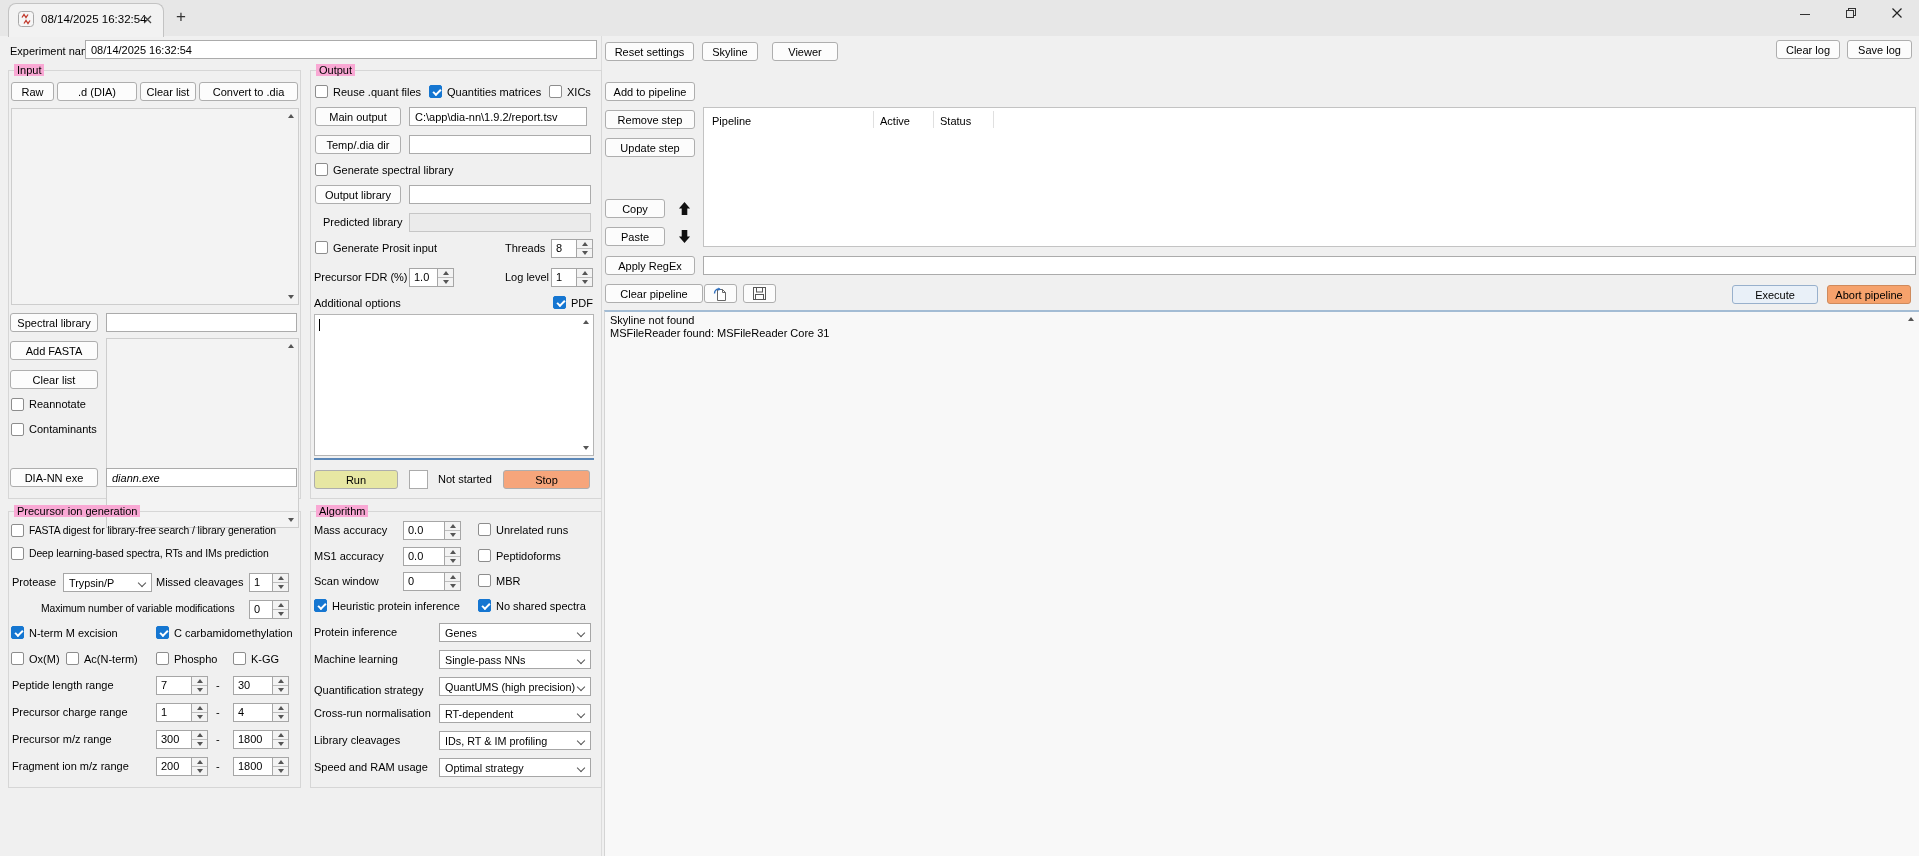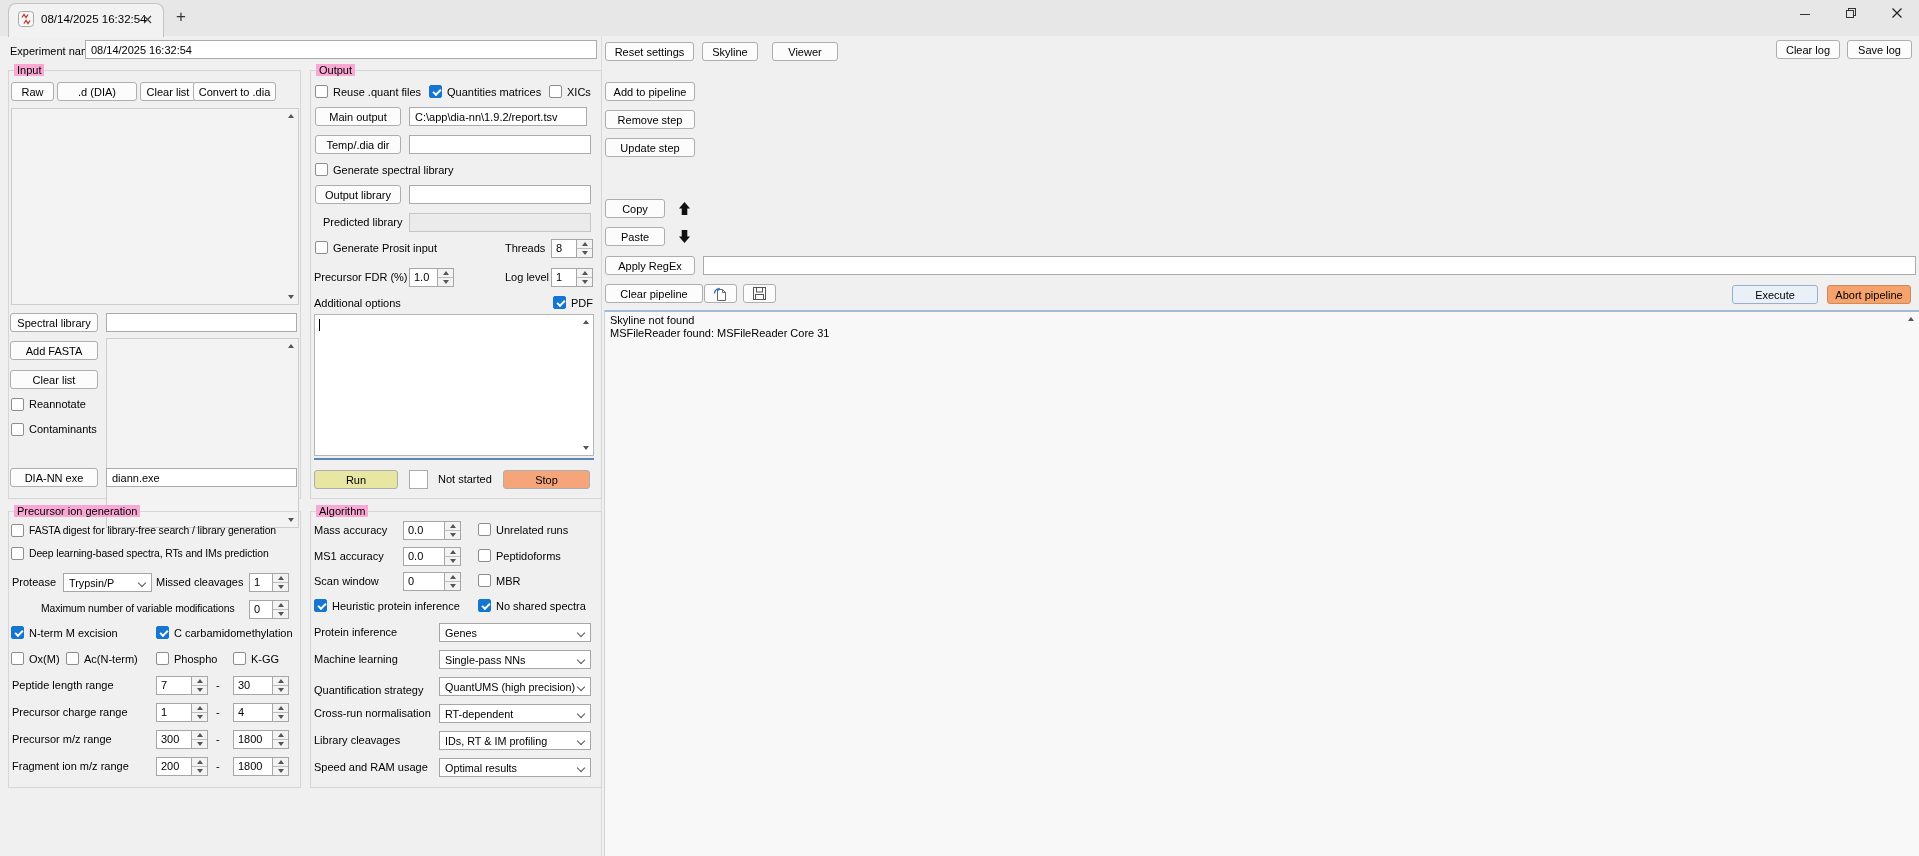--- a/index.html
+++ b/index.html
@@ -91,21 +91,21 @@
   <div class="btn" style="left:1776px;top:40px;width:64px">Clear log</div>
   <div class="btn" style="left:1847px;top:40px;width:65px">Save log</div>
 
   <div class="abs" style="left:601px;top:36px;width:1px;height:820px;background:#dcdcdc"></div>
 
   <div class="gbox" style="left:8px;top:70px;width:291px;height:427px">
     <span class="gl">Input</span>
     <div class="btn" style="left:2px;top:11px;width:43px">Raw</div>
     <div class="btn" style="left:48px;top:11px;width:80px">.d (DIA)</div>
     <div class="btn" style="left:131px;top:11px;width:56px">Clear list</div>
-    <div class="btn" style="left:184px;top:11px;width:83px">Convert to .dia</div>
+    <div class="btn" style="left:190px;top:11px;width:99px">Convert to .dia</div>
     <div class="list" style="left:2px;top:37px;width:286px;height:195px">
       <span class="sa" style="top:5px">
           <span class="tri-u"></span>
         </span>
       <span class="sa" style="bottom:5px">
           <span class="tri-d"></span>
         </span>
     </div>
     <div class="btn" style="left:1px;top:242px;width:88px">Spectral library</div>
     <input class="txt" style="left: 97px; top: 242px; width: 191px;" value="">
@@ -117,21 +117,21 @@
           <span class="tri-d"></span>
         </span>
     </div>
     <div class="btn" style="left:1px;top:270px;width:88px">Add FASTA</div>
     <div class="btn" style="left:1px;top:299px;width:88px">Clear list</div>
     <span class="cb" style="left:2px;top:327px"></span>
     <span class="lbl" style="left:20px;top:327px">Reannotate</span>
     <span class="cb" style="left:2px;top:352px"></span>
     <span class="lbl" style="left:20px;top:352px">Contaminants</span>
     <div class="btn" style="left:1px;top:397px;width:88px">DIA-NN exe</div>
-    <input class="txt" style="left: 97px; top: 397px; width: 191px;" value="diann.exe">
+    <input class="txt" style="left: 97px; top: 397px; width: 191px; font-style: italic;" value="diann.exe">
   </div>
 
   <div class="gbox" style="left:8px;top:511px;width:291px;height:275px">
     <span class="gl">Precursor ion generation</span>
     <span class="cb" style="left:2px;top:12px"></span>
     <span class="lbl tight" style="left:20px;top:13px">FASTA digest for library-free search / library generation</span>
     <span class="cb" style="left:2px;top:35px"></span>
     <span class="lbl tight" style="left:20px;top:36px">Deep learning-based spectra, RTs and IMs prediction</span>
     <span class="lbl" style="left:3px;top:64px">Protease</span>
     <div class="combo" style="left:54px;top:61px;width:89px">
@@ -417,29 +417,37 @@
       <span>RT-dependent</span>
         <span class="chev"></span>
     </div>
     <span class="lbl" style="left:3px;top:222px">Library cleavages</span>
     <div class="combo" style="left:128px;top:219px;width:152px">
       <span>IDs, RT &amp; IM profiling</span>
         <span class="chev"></span>
     </div>
     <span class="lbl" style="left:3px;top:249px">Speed and RAM usage</span>
     <div class="combo" style="left:128px;top:246px;width:152px">
-      <span>Optimal results</span>
+      <span>Optimal strategy</span>
         <span class="chev"></span>
     </div>
   </div>
 
   <div class="btn" style="left:605px;top:82px;width:90px">Add to pipeline</div>
   <div class="btn" style="left:605px;top:110px;width:90px">Remove step</div>
   <div class="btn" style="left:605px;top:138px;width:90px">Update step</div>
 
+  <div class="abs" style="left:703px;top:107px;width:1213px;height:140px;background:#fff;border:1px solid #c3c3c3">
+    <span class="lbl" style="left:8px;top:7px">Pipeline</span>
+    <span class="hdrsep" style="left:169px"></span>
+    <span class="lbl" style="left:176px;top:7px">Active</span>
+    <span class="hdrsep" style="left:229px"></span>
+    <span class="lbl" style="left:236px;top:7px">Status</span>
+    <span class="hdrsep" style="left:289px"></span>
+  </div>
 
   <div class="btn" style="left:605px;top:199px;width:60px">Copy</div>
   <div class="btn" style="left:673px;top:199px;width:22px;background:#f0f0f0;border-color:#f0f0f0">
     <svg width="13" height="15" viewBox="0 0 14 16">
         <path d="M7 1 L13 8 H10 V15 H4 V8 H1 Z" fill="#111"></path>
       </svg>
   </div>
   <div class="btn" style="left:605px;top:227px;width:60px">Paste</div>
   <div class="btn" style="left:673px;top:227px;width:22px;background:#f0f0f0;border-color:#f0f0f0">
     <svg width="13" height="15" viewBox="0 0 14 16">

